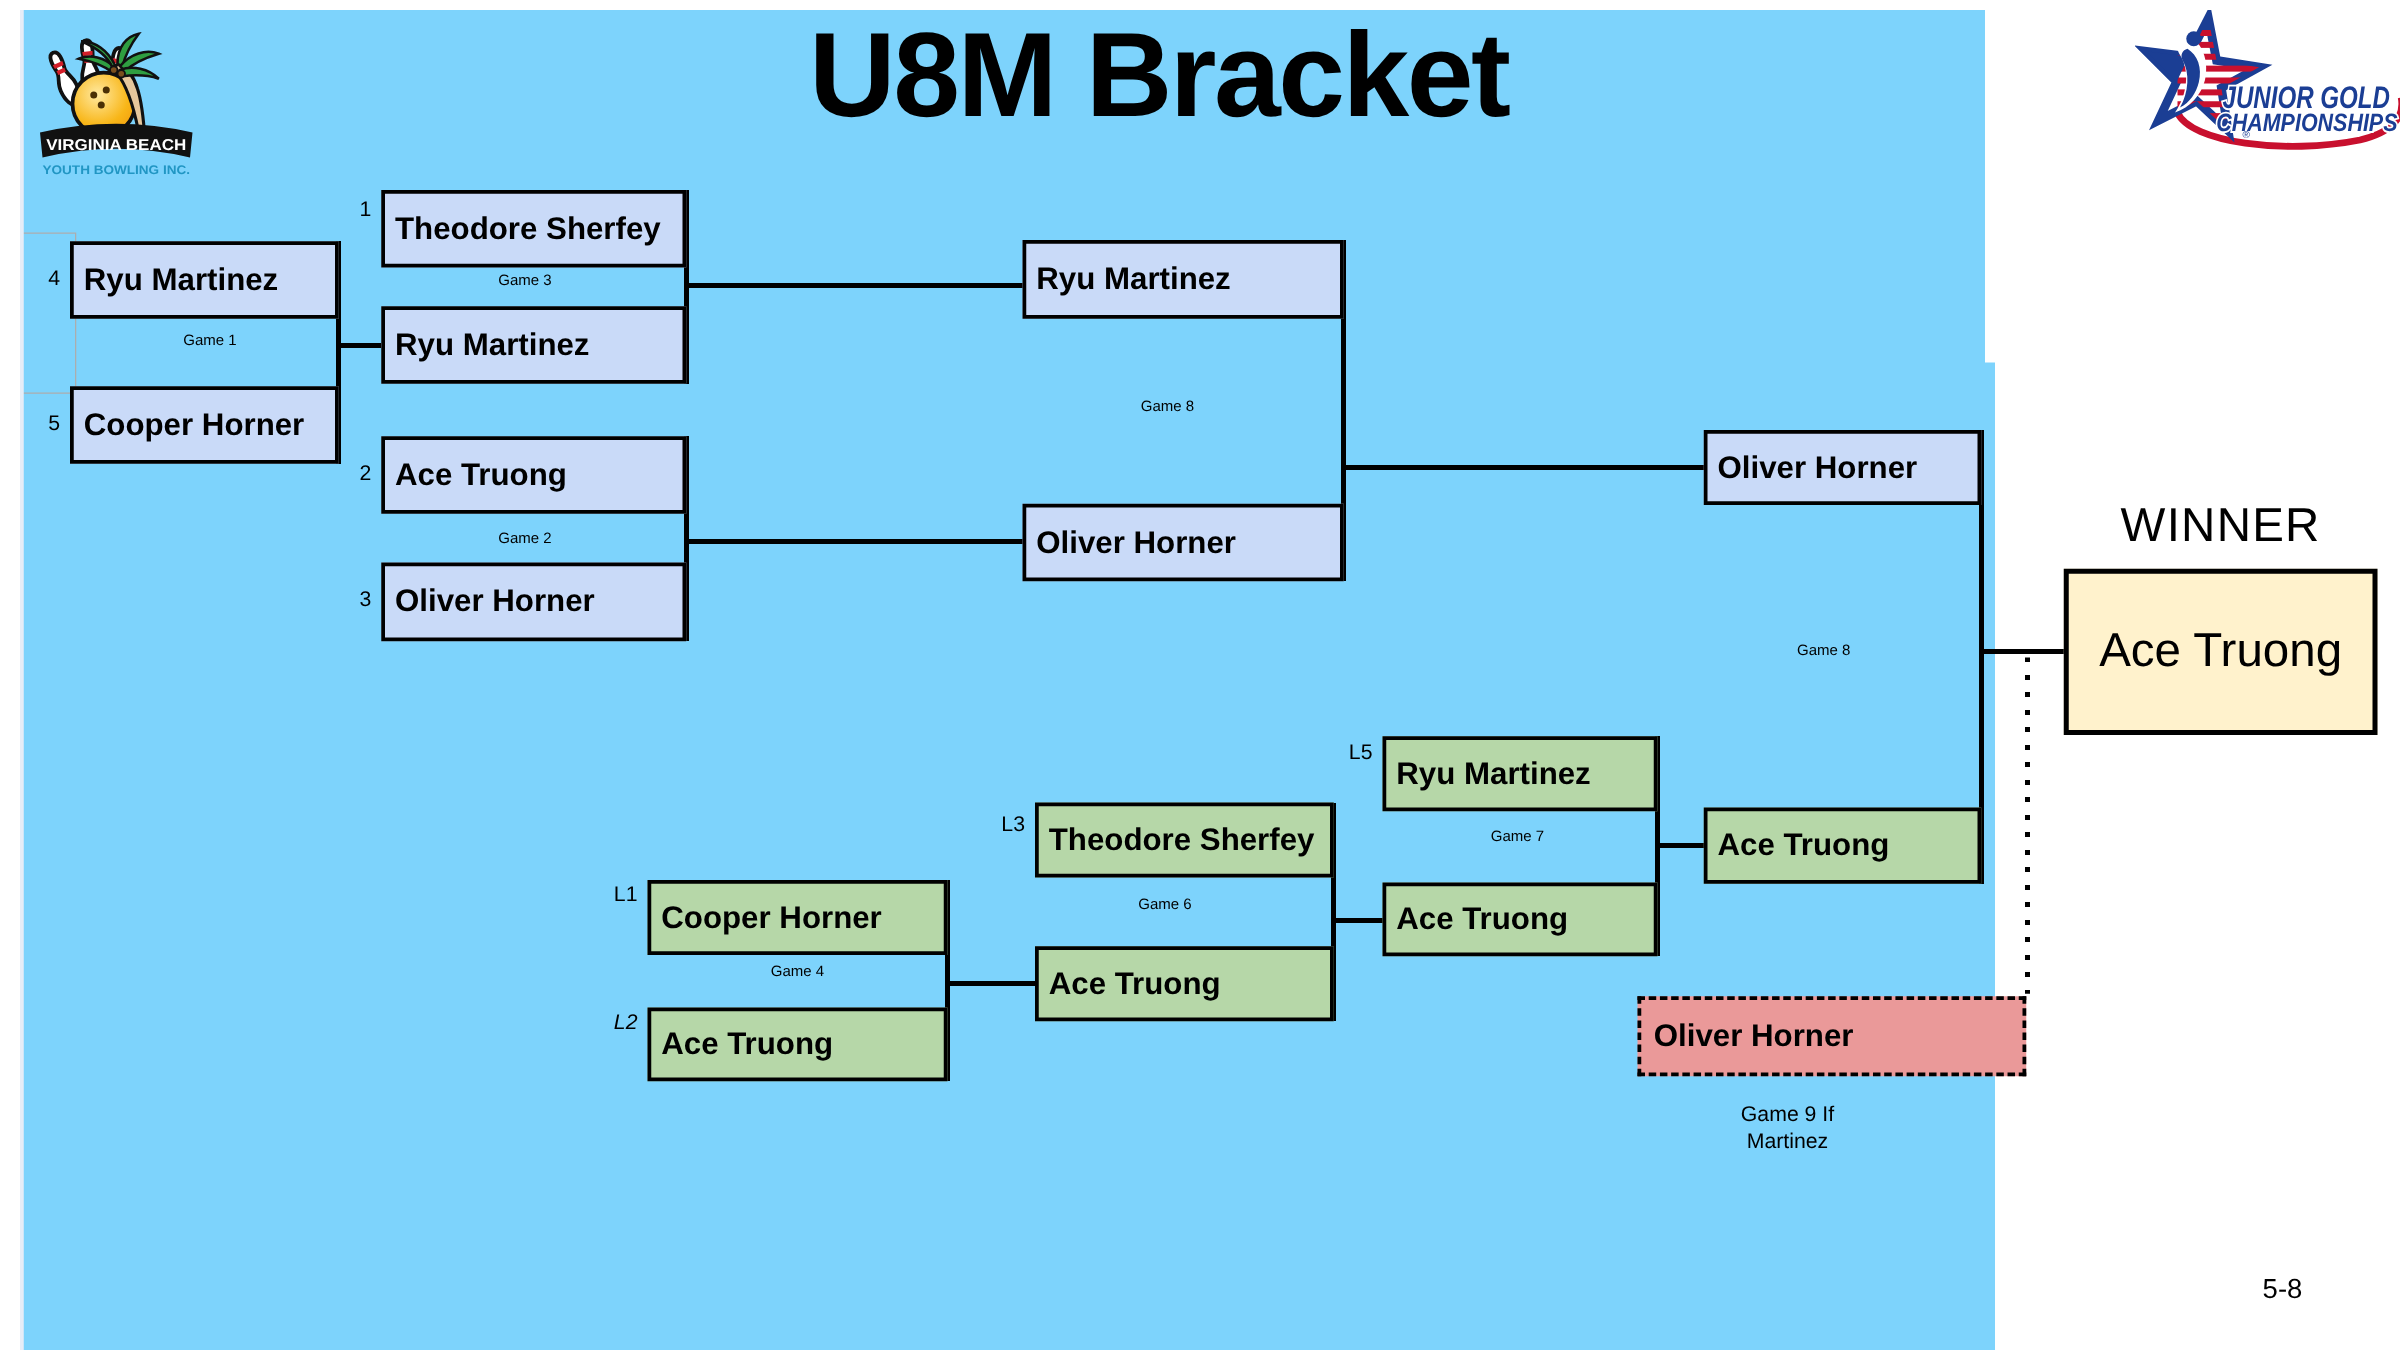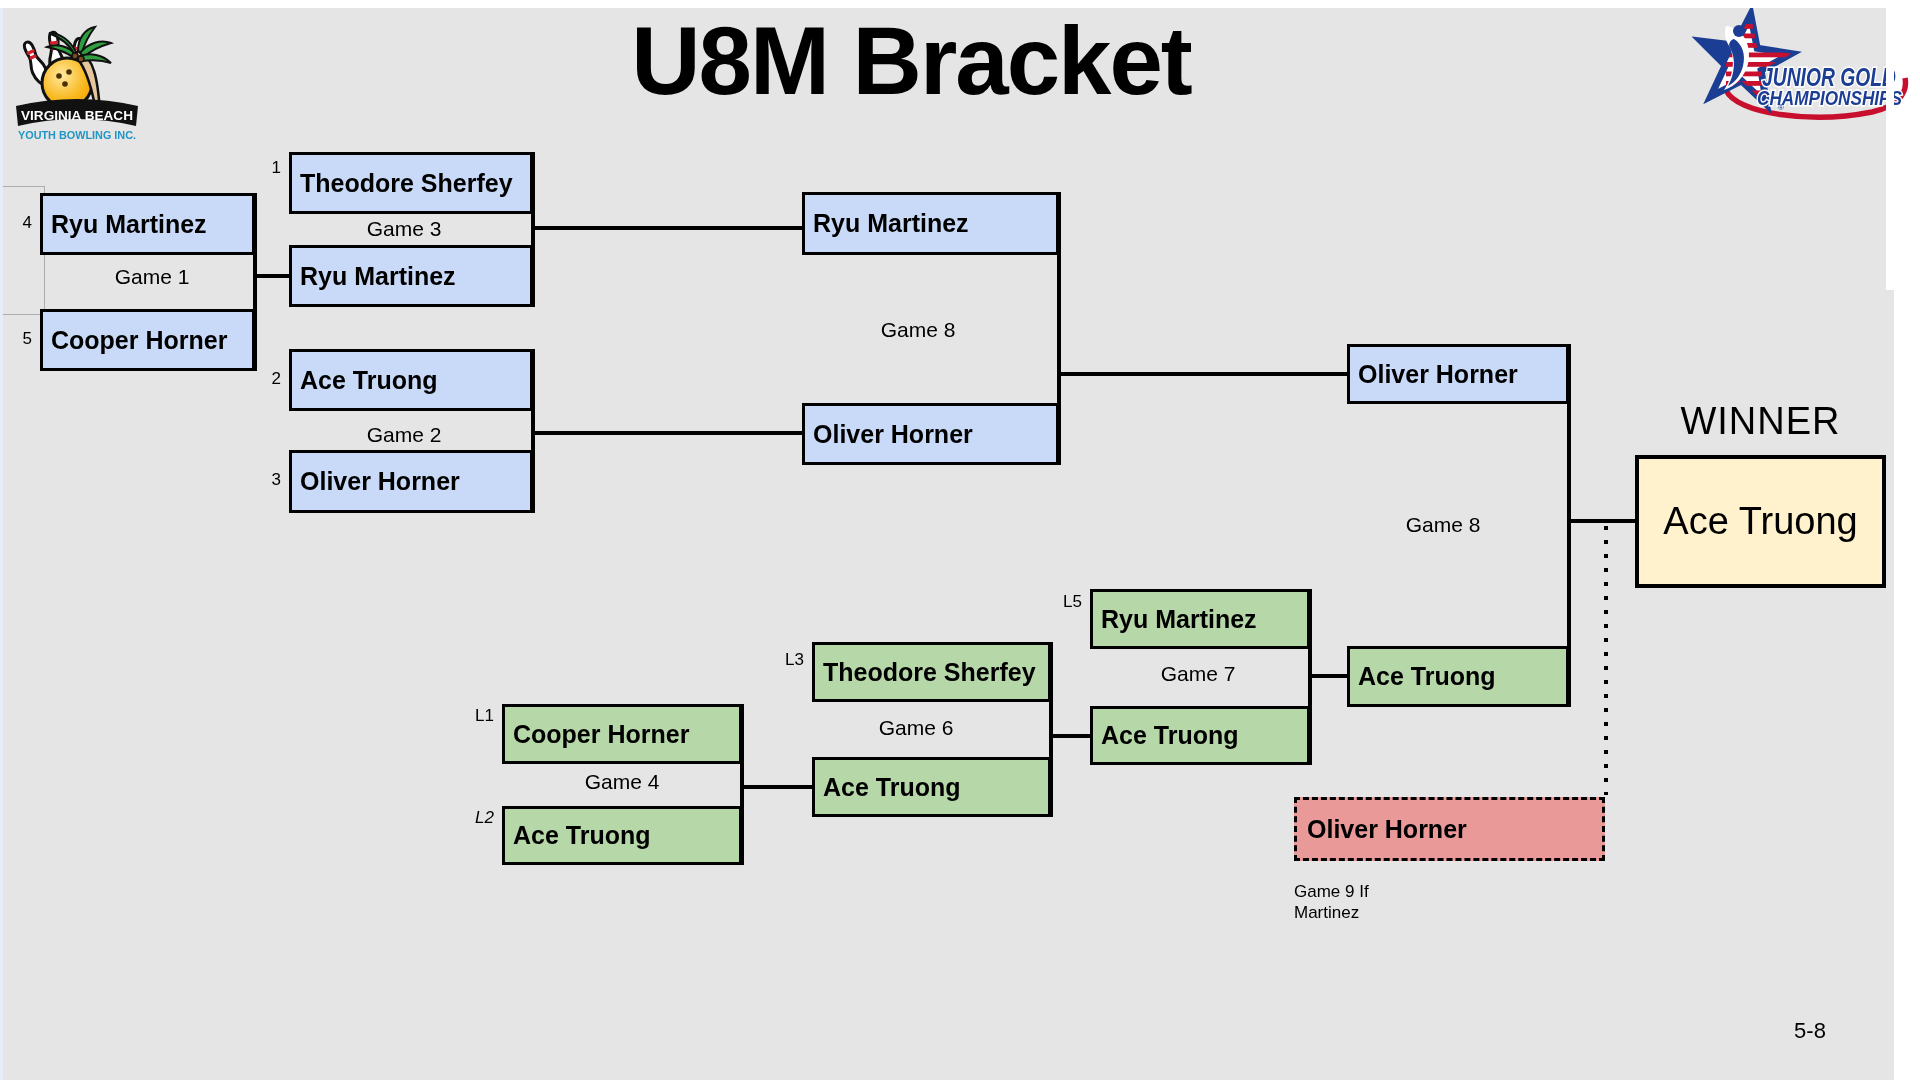--- a/index.html
+++ b/index.html
@@ -1,20 +1,20 @@
 <!DOCTYPE html>
 <html><head>
 <meta charset="utf-8">
 <style>
   html,body{margin:0;padding:0;}
   body{
     width:1920px;height:1080px;overflow:hidden;background:#ffffff;
     font-family:"Liberation Sans", sans-serif;position:relative;
   }
-  .canvas{position:absolute;left:0;top:0;width:1894px;height:1080px;background:#e5e5e5;}
+  .canvas{position:absolute;left:16px;top:0;width:1580px;height:1080px;background:#7dd3fc;}
   .strip-top{position:absolute;left:0;top:0;width:1920px;height:8px;background:#ffffff;z-index:9;}
   .strip-left{position:absolute;left:0;top:8px;width:3px;height:1072px;background:#e7edf7;z-index:9;}
   .strip-right{position:absolute;right:0;top:0;width:8px;height:290px;background:#ffffff;z-index:9;}
 
   .title{
     position:absolute;left:911px;top:6px;transform:translateX(-50%);
     font-size:96px;font-weight:bold;color:#000;letter-spacing:-2px;white-space:nowrap;z-index:3;
   }
 
   svg.connectors{position:absolute;left:0;top:0;z-index:1;}
@@ -56,32 +56,32 @@
   .s-b2{left:2px;top:329px;}
   .s-b3{left:251px;top:158px;}
   .s-b5{left:251px;top:369px;}
   .s-b6{left:251px;top:470px;}
   .s-b11{left:464px;top:706px;}
   .s-b12{left:464px;top:808px;font-style:italic;}
   .s-b13{left:774px;top:650px;}
   .s-b15{left:1052px;top:592px;}
 
   .glabel{
-    position:absolute;width:140px;text-align:center;font-size:21px;color:#000;z-index:2;white-space:nowrap;
+    position:absolute;width:140px;text-align:center;font-size:12px;color:#000;z-index:2;white-space:nowrap;
   }
   .g1{left:82px;top:265px;}
   .g2{left:334px;top:423px;}
   .g3{left:334px;top:217px;}
   .g4{left:552px;top:770px;}
   .g5{left:848px;top:318px;}
   .g6{left:846px;top:716px;}
   .g7{left:1128px;top:662px;}
   .g8{left:1373px;top:513px;}
   .g9cap{
-    position:absolute;left:1294px;top:881px;width:240px;text-align:left;
+    position:absolute;left:1294px;top:881px;width:240px;text-align:center;
     font-size:17px;line-height:21px;color:#000;z-index:2;
   }
 
   .winner-label{
     position:absolute;left:1635px;top:400px;width:251px;text-align:center;
     font-size:38px;color:#000;letter-spacing:1px;z-index:2;
   }
   .dotted{
     position:absolute;left:1604px;top:526px;width:4px;height:269px;z-index:1;
     background:repeating-linear-gradient(to bottom,#000 0 4px,transparent 4px 14px);

